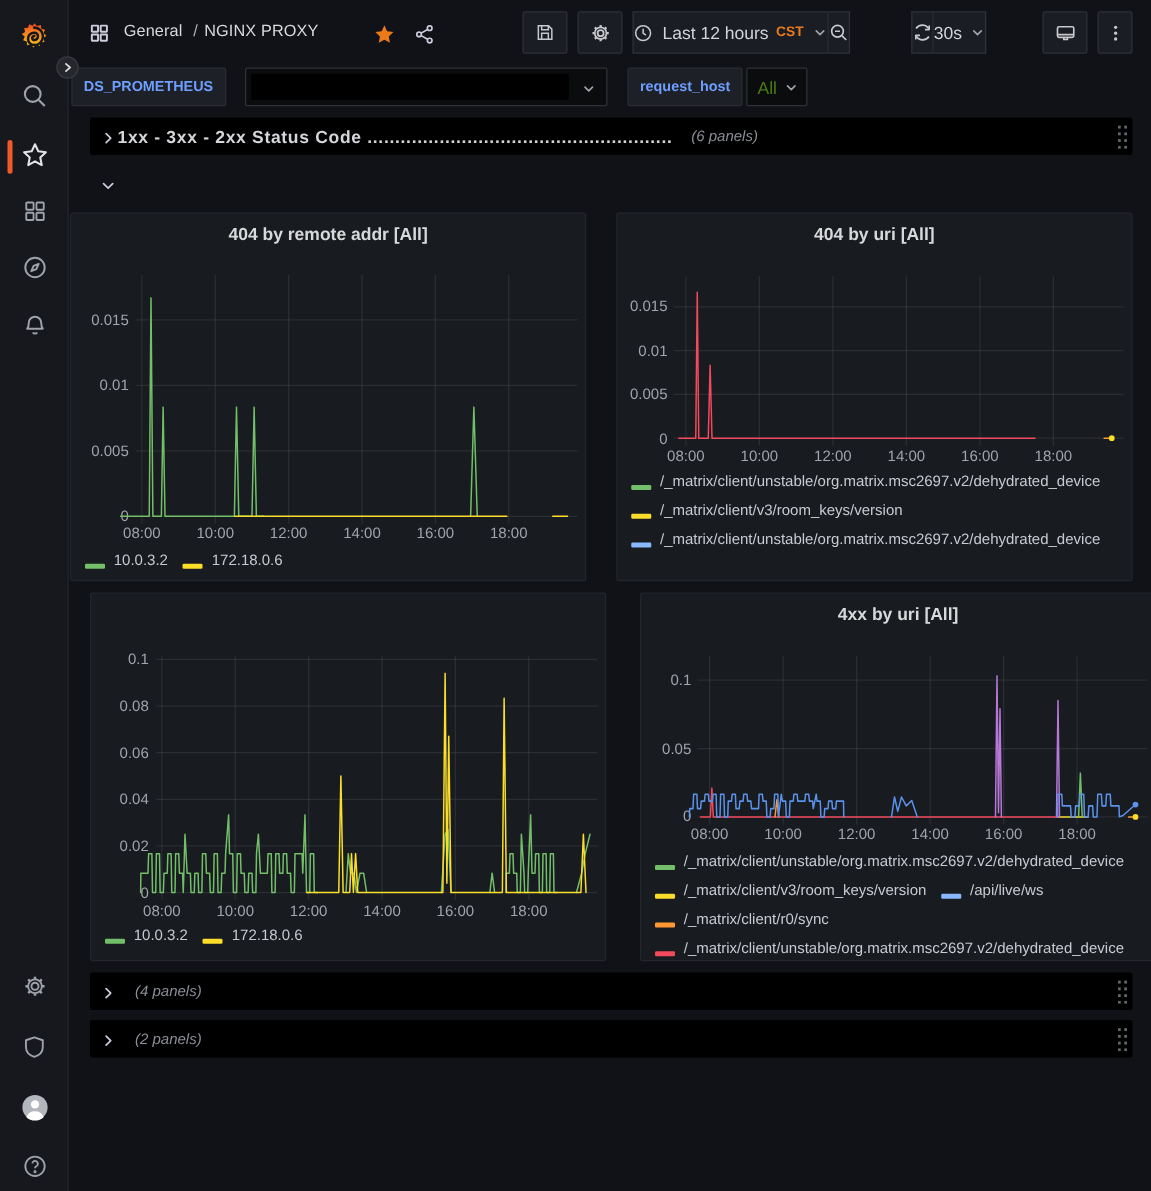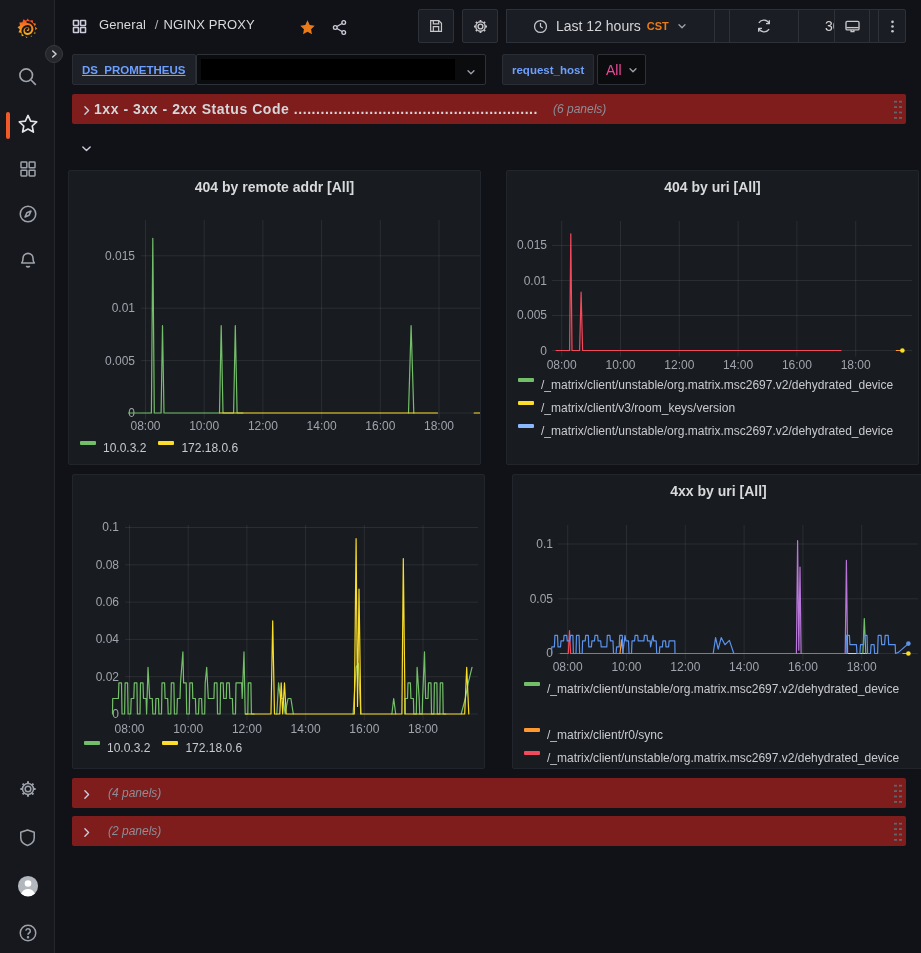--- a/index.html
+++ b/index.html
@@ -9,46 +9,46 @@
 #expander { position:absolute; left:45px; top:45px; width:18px; height:18px; border-radius:50%; background:#26272d; border:1px solid #393a41; z-index:6; display:flex; align-items:center; justify-content:center; }
 #activebar { position:absolute; left:6px; top:112px; width:4px; height:27px; background:#f05a28; border-radius:2px; }
 
 #bcicon { left:71px; top:18px; }
 #title { left:99px; top:17px; font-size:13px; color:#d8d9da; letter-spacing:0.1px; }
 #title .sep { color:#aeb0b8; padding:0 5px; }
 #hstar { left:299px; top:19px; }
 #hshare { left:331px; top:19px; }
 .btn { position:absolute; top:9px; height:34px; background:#1a1d23; border:1px solid #2e3138; border-radius:2px; display:flex; align-items:center; justify-content:center; }
 .btngroup { position:absolute; top:9px; height:34px; display:flex; }
-.btngroup .seg { height:34px; background:#1a1d23; border:1px solid #2e3138; display:flex; align-items:center; padding:0 26px; }
+.btngroup .seg { height:34px; background:#1a1d23; border:1px solid #2e3138; display:flex; align-items:center; padding:0 0; }
 .btngroup .seg + .seg { border-left:none; }
 #tp { left:506px; }
 #tp .txt { color:#d4d5d9; font-size:14px; margin-left:8px; }
 #tp .cst { color:#eb7b18; font-size:11px; font-weight:700; margin-left:6px; }
 #tp .car { margin-left:7px; display:flex; }
 #rf { left:729px; }
 #rf .txt { color:#d4d5d9; font-size:14px; }
 #rf .car { margin-left:6px; display:flex; }
 
 .vlabel { position:absolute; top:54px; height:31px; background:#1d2026; border:1px solid #2a2d34; border-radius:2px; display:flex; align-items:center; padding:0 9px; color:#6e9fff; font-size:11.5px; font-weight:700; }
 .vsel { position:absolute; top:54px; height:31px; background:#0b0c0e; border:1px solid #2e3138; border-radius:2px; }
 
 .rowhdr { position:absolute; left:72px; width:834px; height:30px; display:flex; align-items:center; color:#ccccdc; }
-.rowhdr.coll { background:#7f1d1d; border-radius:2px; }
+.rowhdr.coll { background:#000000; border-radius:2px; }
 .rowhdr .chev { width:14px; margin-left:7px; display:flex; justify-content:center; margin-top:2px; }
 .rowhdr .rt { font-size:14px; font-weight:600; letter-spacing:0.55px; color:#d5d6da; white-space:nowrap; overflow:hidden; margin-left:1px; }
 .rowhdr .cnt { font-size:12px; font-style:italic; color:#8b8e97; margin-left:15px; white-space:nowrap; }
 .grip { position:absolute; right:4px; top:4px; width:10px; height:21px;
   background-image:radial-gradient(circle, #60646c 1.1px, transparent 1.25px);
   background-size:5px 5.4px; background-position:1px 1px; }
 
 .panel { position:absolute; width:413px; height:295px; background:#181b1f; border:1px solid #22252b; border-radius:2px; overflow:hidden; }
 .ptitle { position:absolute; top:8px; left:0; width:100%; text-align:center; font-size:14px; font-weight:600; color:#d8d9da; }
 .ax { font-family:"Liberation Sans",sans-serif; font-size:12px; fill:#a1a4ad; }
-.legend { position:absolute; font-size:12px; color:#c9cad1; white-space:nowrap; display:flex; align-items:flex-start; }
+.legend { position:absolute; font-size:12px; color:#c9cad1; white-space:nowrap; display:flex; align-items:flex-end; }
 .sw { display:inline-block; width:16px; height:4px; border-radius:1px; margin-right:7px; flex:none; }
 .lgap { display:inline-block; width:12px; flex:none; }
 </style></head>
 <body>
 
 <div id="sidebar">
   <div class="sicon" style="top:17px">
       <svg width="23" height="24" viewBox="0 0 24 25">
         <defs>
           <linearGradient id="gflame" x1="0" y1="0" x2="0" y2="1">
@@ -204,29 +204,29 @@
     </svg>
   </div>
 <div class="btn" style="left:878px; width:28px;">
     <svg width="15" height="15" viewBox="0 0 24 24" fill="#c7c8cc">
       <circle cx="12" cy="4.5" r="2.1"></circle>
       <circle cx="12" cy="12" r="2.1"></circle>
       <circle cx="12" cy="19.5" r="2.1"></circle>
     </svg>
   </div>
 
-<div class="vlabel" style="left:72px;text-decoration:underline;">DS_PROMETHEUS</div>
+<div class="vlabel" style="left:57px;">DS_PROMETHEUS</div>
 <div class="vsel" style="left:196px; width:290px;">
   <div style="position:absolute;left:4px;top:4px;right:30px;bottom:4px;background:#000;"></div>
   <div style="position:absolute;right:8px;top:9px;"><svg width="12" height="12" viewBox="0 0 24 24" fill="none" stroke="#9fa2aa" stroke-width="2.6" stroke-linecap="round" stroke-linejoin="round">
         <path d="M6 9.5l6 6 6-6"></path>
       </svg></div>
 </div>
 <div class="vlabel" style="left:502px;">request_host</div>
-<div class="vsel" style="left:597px; width:49px; display:flex; align-items:center; padding:0 8px; color:#ec4899; font-size:14px;">All<span style="margin-left:5px;display:flex;">
+<div class="vsel" style="left:597px; width:49px; display:flex; align-items:center; padding:0 8px; color:#4d7c0f; font-size:14px;">All<span style="margin-left:5px;display:flex;">
       <svg width="12" height="12" viewBox="0 0 24 24" fill="none" stroke="#9fa2aa" stroke-width="2.6" stroke-linecap="round" stroke-linejoin="round">
         <path d="M6 9.5l6 6 6-6"></path>
       </svg>
     </span></div>
 
 <div class="rowhdr coll" style="top:94px;">
   <div class="chev">
       <svg width="11" height="11" viewBox="0 0 24 24" fill="none" stroke="#ccccdc" stroke-width="3" stroke-linecap="round" stroke-linejoin="round">
         <path d="M8.5 4l8 8-8 8"></path>
       </svg>
@@ -254,21 +254,21 @@
 <div class="rowhdr coll" style="top:816px;">
   <div class="chev">
       <svg width="11" height="11" viewBox="0 0 24 24" fill="none" stroke="#ccccdc" stroke-width="3" stroke-linecap="round" stroke-linejoin="round">
         <path d="M8.5 4l8 8-8 8"></path>
       </svg>
     </div>
     <div class="cnt">(2 panels)</div>
   <div class="grip"></div>
 </div>
 
-<div class="panel" style="left:68px; top:170px;padding-left:20px;">
+<div class="panel" style="left:56px; top:170px;">
   <div class="ptitle">404 by remote addr [All]</div>
   <svg width="413" height="295" viewBox="0 0 413 295">
 <line x1="56.5" y1="49" x2="56.5" y2="248.0" stroke="rgba(204,204,220,0.10)" stroke-width="1"></line>
 <line x1="115.2" y1="49" x2="115.2" y2="248.0" stroke="rgba(204,204,220,0.10)" stroke-width="1"></line>
 <line x1="173.9" y1="49" x2="173.9" y2="248.0" stroke="rgba(204,204,220,0.10)" stroke-width="1"></line>
 <line x1="232.6" y1="49" x2="232.6" y2="248.0" stroke="rgba(204,204,220,0.10)" stroke-width="1"></line>
 <line x1="291.3" y1="49" x2="291.3" y2="248.0" stroke="rgba(204,204,220,0.10)" stroke-width="1"></line>
 <line x1="350.0" y1="49" x2="350.0" y2="248.0" stroke="rgba(204,204,220,0.10)" stroke-width="1"></line>
 <line x1="52" y1="242.0" x2="405" y2="242.0" stroke="rgba(204,204,220,0.10)" stroke-width="1"></line>
 <line x1="52" y1="189.6" x2="405" y2="189.6" stroke="rgba(204,204,220,0.10)" stroke-width="1"></line>
@@ -283,21 +283,21 @@
 <text x="173.9" y="259" text-anchor="middle" class="ax">12:00</text>
 <text x="232.6" y="259" text-anchor="middle" class="ax">14:00</text>
 <text x="291.3" y="259" text-anchor="middle" class="ax">16:00</text>
 <text x="350.0" y="259" text-anchor="middle" class="ax">18:00</text>
 <path d="M39.5 242.0 L62.4 242.0 L63.8 67.3 L65.3 242.0 L72.1 242.0 L73.5 154.7 L75.0 242.0 L130.5 242.0 L132.2 154.7 L134.0 242.0 L144.6 242.0 L146.3 154.7 L148.1 242.0 L153.9 242.0 M319.5 242.0 L322.1 154.7 L324.8 242.0" fill="none" stroke="#73bf69" stroke-width="1.2" stroke-linejoin="round" stroke-linecap="round"></path>
 <path d="M130.8 242.0 L348.5 242.0 M385.2 242.0 L397.0 242.0" fill="none" stroke="#fade2a" stroke-width="1.2" stroke-linejoin="round" stroke-linecap="round"></path>
 </svg>
   <div class="legend" style="left:11px; top:270px;"><span class="sw" style="background:#73bf69"></span>10.0.3.2<span class="lgap"></span><span class="sw" style="background:#fade2a"></span>172.18.0.6</div>
 </div>
 
-<div class="panel" style="left:493px; top:170px;margin-left:13px;">
+<div class="panel" style="left:493px; top:170px;">
   <div class="ptitle">404 by uri [All]</div>
   <svg width="413" height="295" viewBox="0 0 413 295">
 <line x1="54.7" y1="50" x2="54.7" y2="185.5" stroke="rgba(204,204,220,0.10)" stroke-width="1"></line>
 <line x1="113.5" y1="50" x2="113.5" y2="185.5" stroke="rgba(204,204,220,0.10)" stroke-width="1"></line>
 <line x1="172.3" y1="50" x2="172.3" y2="185.5" stroke="rgba(204,204,220,0.10)" stroke-width="1"></line>
 <line x1="231.1" y1="50" x2="231.1" y2="185.5" stroke="rgba(204,204,220,0.10)" stroke-width="1"></line>
 <line x1="289.9" y1="50" x2="289.9" y2="185.5" stroke="rgba(204,204,220,0.10)" stroke-width="1"></line>
 <line x1="348.7" y1="50" x2="348.7" y2="185.5" stroke="rgba(204,204,220,0.10)" stroke-width="1"></line>
 <line x1="45" y1="179.5" x2="405" y2="179.5" stroke="rgba(204,204,220,0.10)" stroke-width="1"></line>
 <line x1="45" y1="144.5" x2="405" y2="144.5" stroke="rgba(204,204,220,0.10)" stroke-width="1"></line>
@@ -378,15 +378,16 @@
 <path d="M47.4 178.5 L55.3 178.5 L56.5 155.5 L57.6 178.5 L334.0 178.5" fill="none" stroke="#f2495c" stroke-width="1.2" stroke-linejoin="round" stroke-linecap="round"></path>
 <path d="M107.0 178.5 L108.5 164.8 L110.0 178.5 M389.9 178.5 L393.4 178.5" fill="none" stroke="#ff9830" stroke-width="1.2" stroke-linejoin="round" stroke-linecap="round"></path>
 <path d="M334.0 178.5 L357.5 178.5" fill="none" stroke="#fade2a" stroke-width="1.2" stroke-linejoin="round" stroke-linecap="round"></path>
 <path d="M283.4 178.5 L284.6 65.7 L285.8 175.2 L287.0 92.0 L288.1 178.5 M332.2 178.5 L333.4 85.4 L334.6 178.5" fill="none" stroke="#b877d9" stroke-width="1.2" stroke-linejoin="round" stroke-linecap="round"></path>
 <path d="M349.9 178.5 L351.3 143.5 L352.8 178.5" fill="none" stroke="#73bf69" stroke-width="1.2" stroke-linejoin="round" stroke-linecap="round"></path>
 <path d="M38.5 178.5 L38.8 171.9 L41.4 171.9 L41.9 160.4 L44.5 160.4 L45.0 171.9 L47.5 171.9 L48.0 165.9 L50.6 165.9 L51.1 160.4 L53.7 160.4 L54.2 165.9 L56.8 165.9 L57.6 160.4 L59.9 160.4 L60.4 178.5 L63.0 178.5 L63.5 160.4 L66.1 160.4 L66.6 178.5 L69.2 178.5 L69.6 165.9 L72.2 165.9 L72.7 160.4 L75.3 160.4 L75.8 171.9 L78.4 171.9 L78.9 165.9 L81.5 165.9 L82.0 160.4 L84.6 160.4 L85.1 165.9 L87.7 165.9 L88.2 171.9 L90.8 171.9 L91.3 171.9 L93.8 171.9 L94.3 160.4 L96.9 160.4 L97.4 165.9 L100.0 165.9 L100.5 178.5 L103.1 178.5 L103.6 171.9 L106.2 171.9 L106.7 160.4 L109.3 160.4 L109.8 178.5 L112.0 160.4 L112.9 165.9 L115.5 165.9 L116.0 178.5 L118.5 178.5 L119.0 165.9 L121.6 165.9 L122.1 160.4 L124.7 160.4 L125.2 165.9 L127.8 165.9 L128.3 165.9 L130.9 165.9 L131.4 160.4 L134.0 160.4 L134.5 165.9 L137.1 165.9 L137.6 171.9 L140.0 160.4 L140.6 165.9 L143.2 165.9 L143.7 178.5 L146.3 178.5 L146.8 171.9 L149.4 171.9 L149.9 165.9 L152.5 165.9 L153.0 171.9 L155.6 171.9 L156.1 165.9 L158.7 165.9 L159.2 165.9 L161.8 165.9 L162.0 178.5 M200.2 178.5 L202.6 162.6 L205.2 174.1 L208.2 162.6 L212.0 169.7 L216.4 165.4 L220.8 178.5 M333.1 178.5 L333.4 160.4 L336.4 160.4 L336.9 169.7 L339.9 169.7 L340.5 169.7 L343.4 169.7 L344.0 178.5 L346.9 178.5 L347.5 169.7 L350.5 169.7 L351.0 160.4 L354.0 160.4 L354.6 178.5 L357.5 178.5 L358.1 169.7 L361.1 169.7 L361.6 178.5 L364.6 178.5 L365.2 160.4 L368.1 160.4 L368.7 169.7 L371.6 169.7 L372.2 160.4 L375.2 160.4 L375.7 169.7 L378.7 169.7 L379.3 169.7 L382.2 169.7 L382.5 178.5 L385.4 177.4 L395.4 168.6" fill="none" stroke="#5b92ec" stroke-width="1.2" stroke-linejoin="round" stroke-linecap="round"></path>
 <circle cx="395.4" cy="168.6" r="2.3" fill="#5b92ec"></circle>
 <circle cx="395.4" cy="178.5" r="2.3" fill="#fade2a"></circle>
 </svg>
   <div class="legend" style="left:11px; top:207px;"><span class="sw" style="background:#73bf69"></span>/_matrix/client/unstable/org.matrix.msc2697.v2/dehydrated_device</div>
+  <div class="legend" style="left:11px; top:230px;"><span class="sw" style="background:#fade2a"></span>/_matrix/client/v3/room_keys/version<span class="lgap"></span><span class="sw" style="background:#8ab8ff"></span>/api/live/ws</div>
   <div class="legend" style="left:11px; top:253px;"><span class="sw" style="background:#ff9830"></span>/_matrix/client/r0/sync</div>
   <div class="legend" style="left:11px; top:276px;"><span class="sw" style="background:#f2495c"></span>/_matrix/client/unstable/org.matrix.msc2697.v2/dehydrated_device</div>
 </div>
 
 </body></html>

